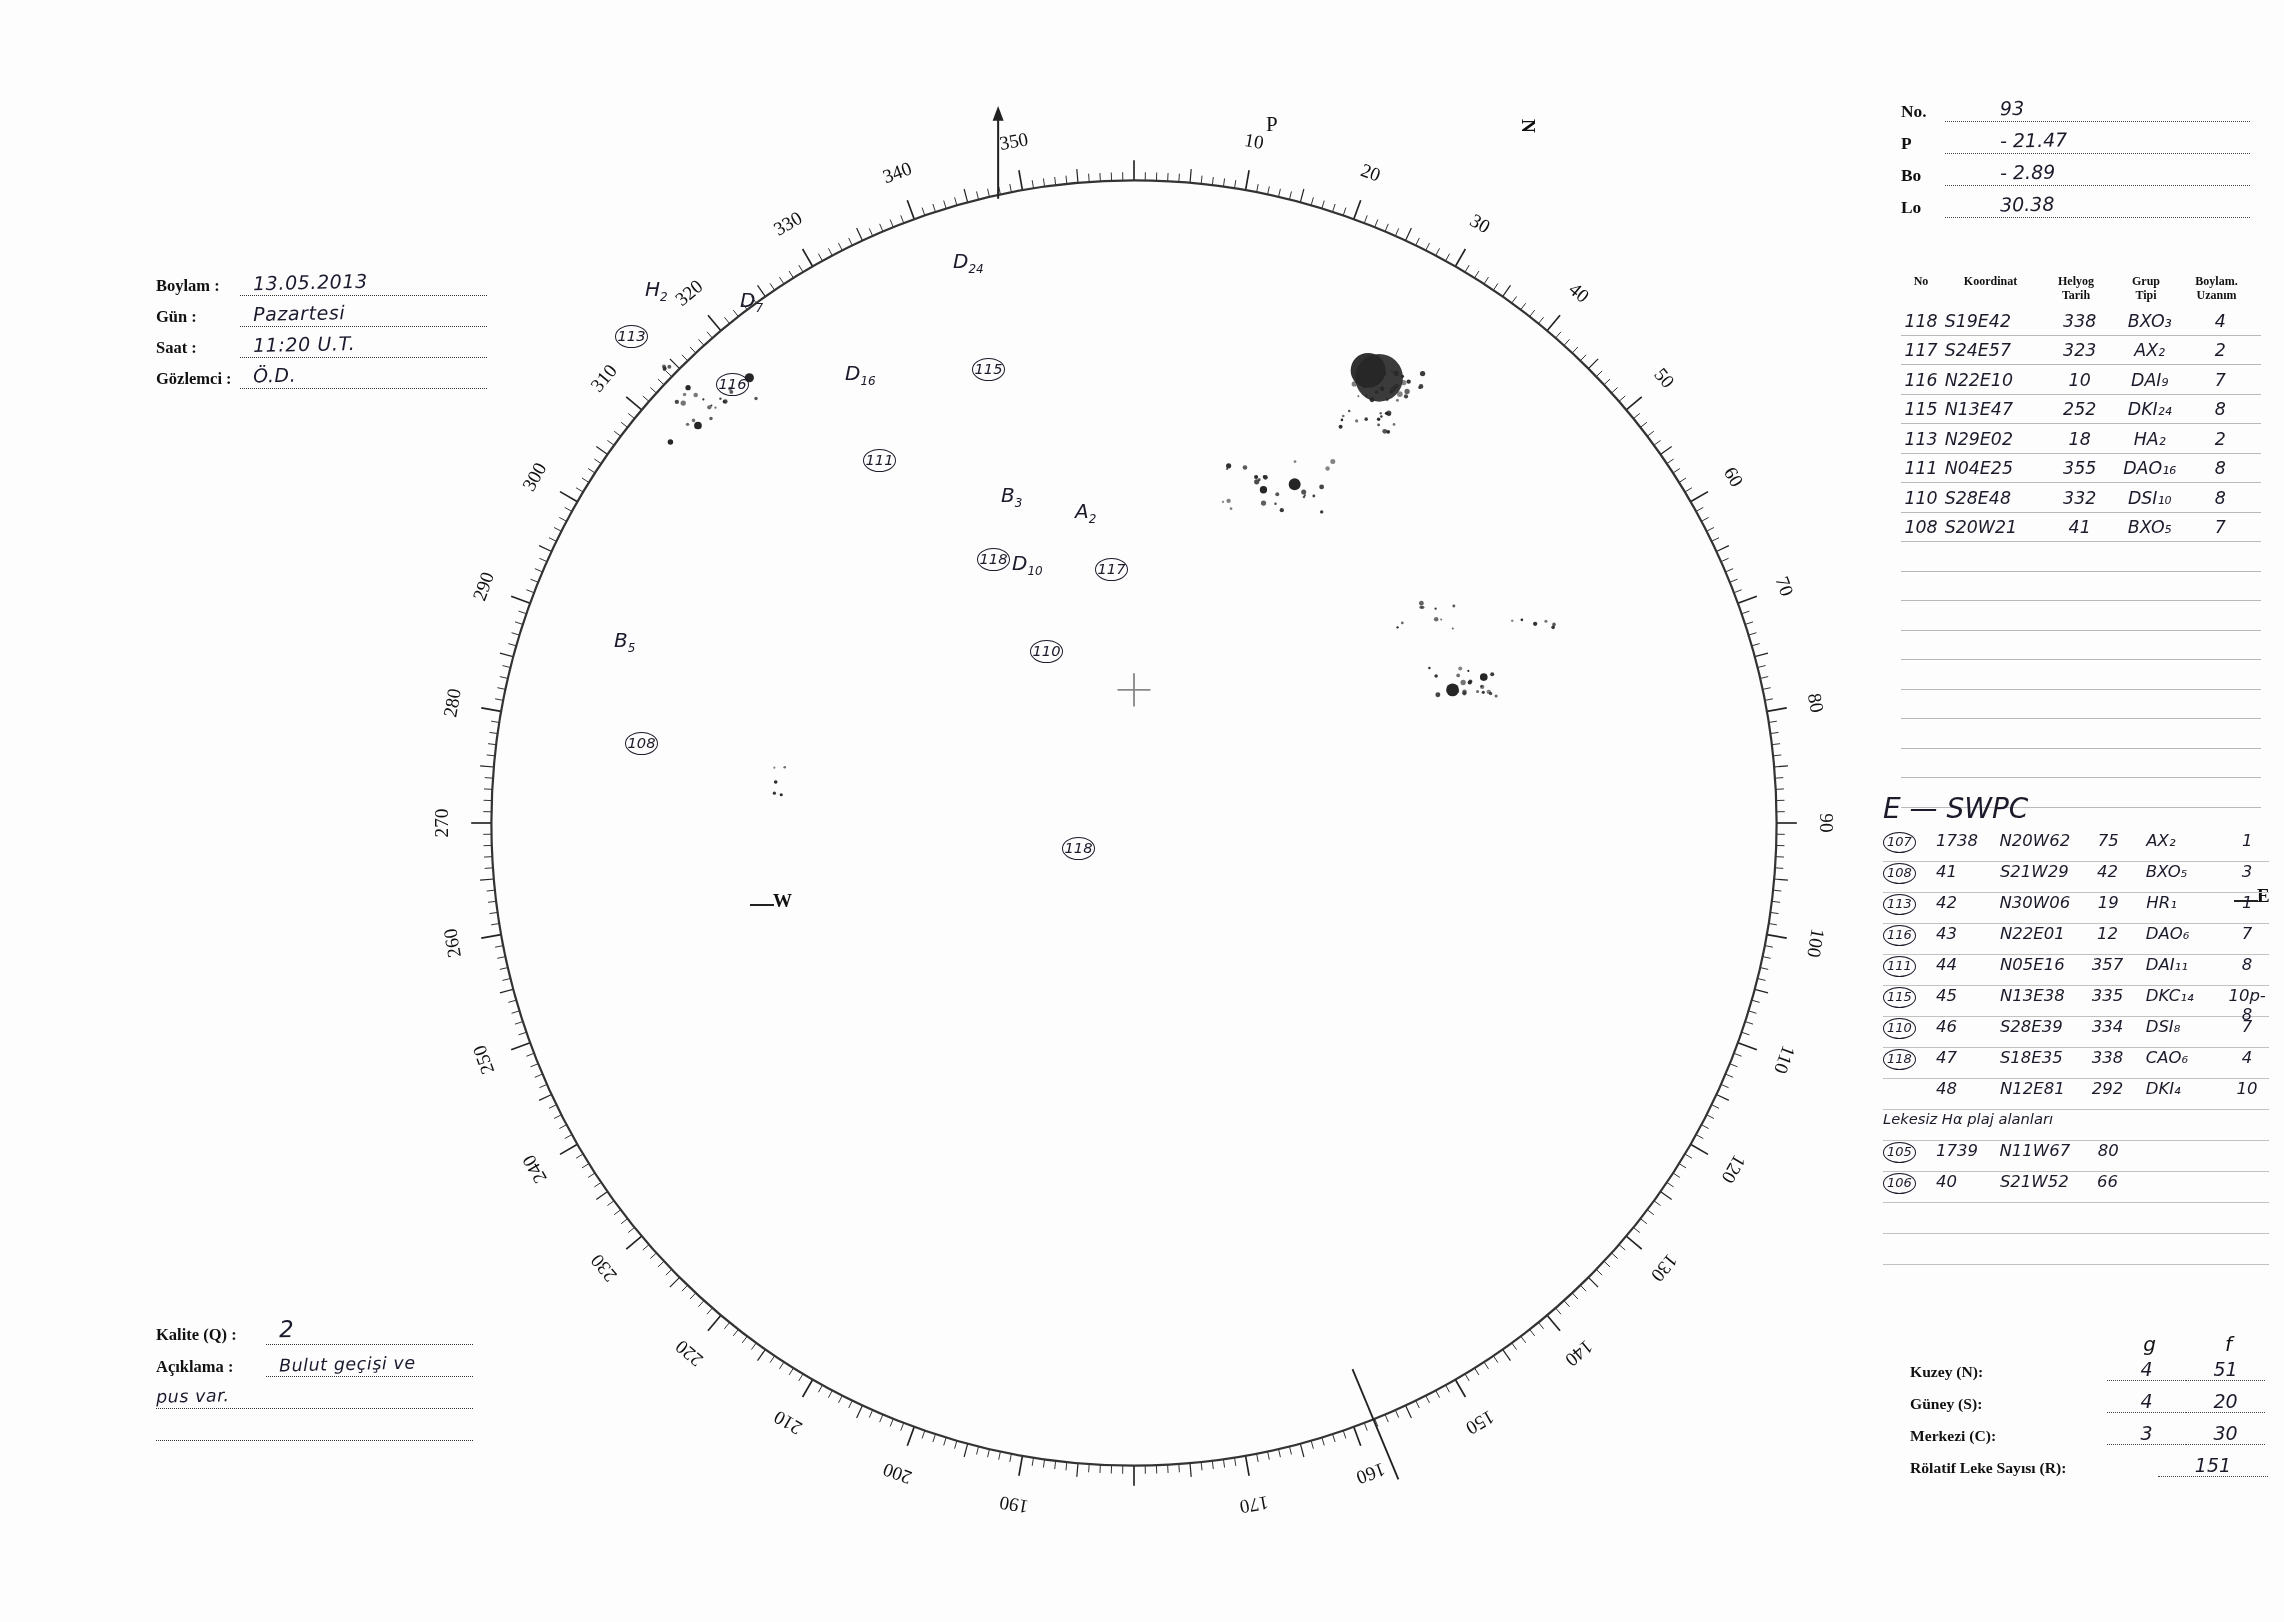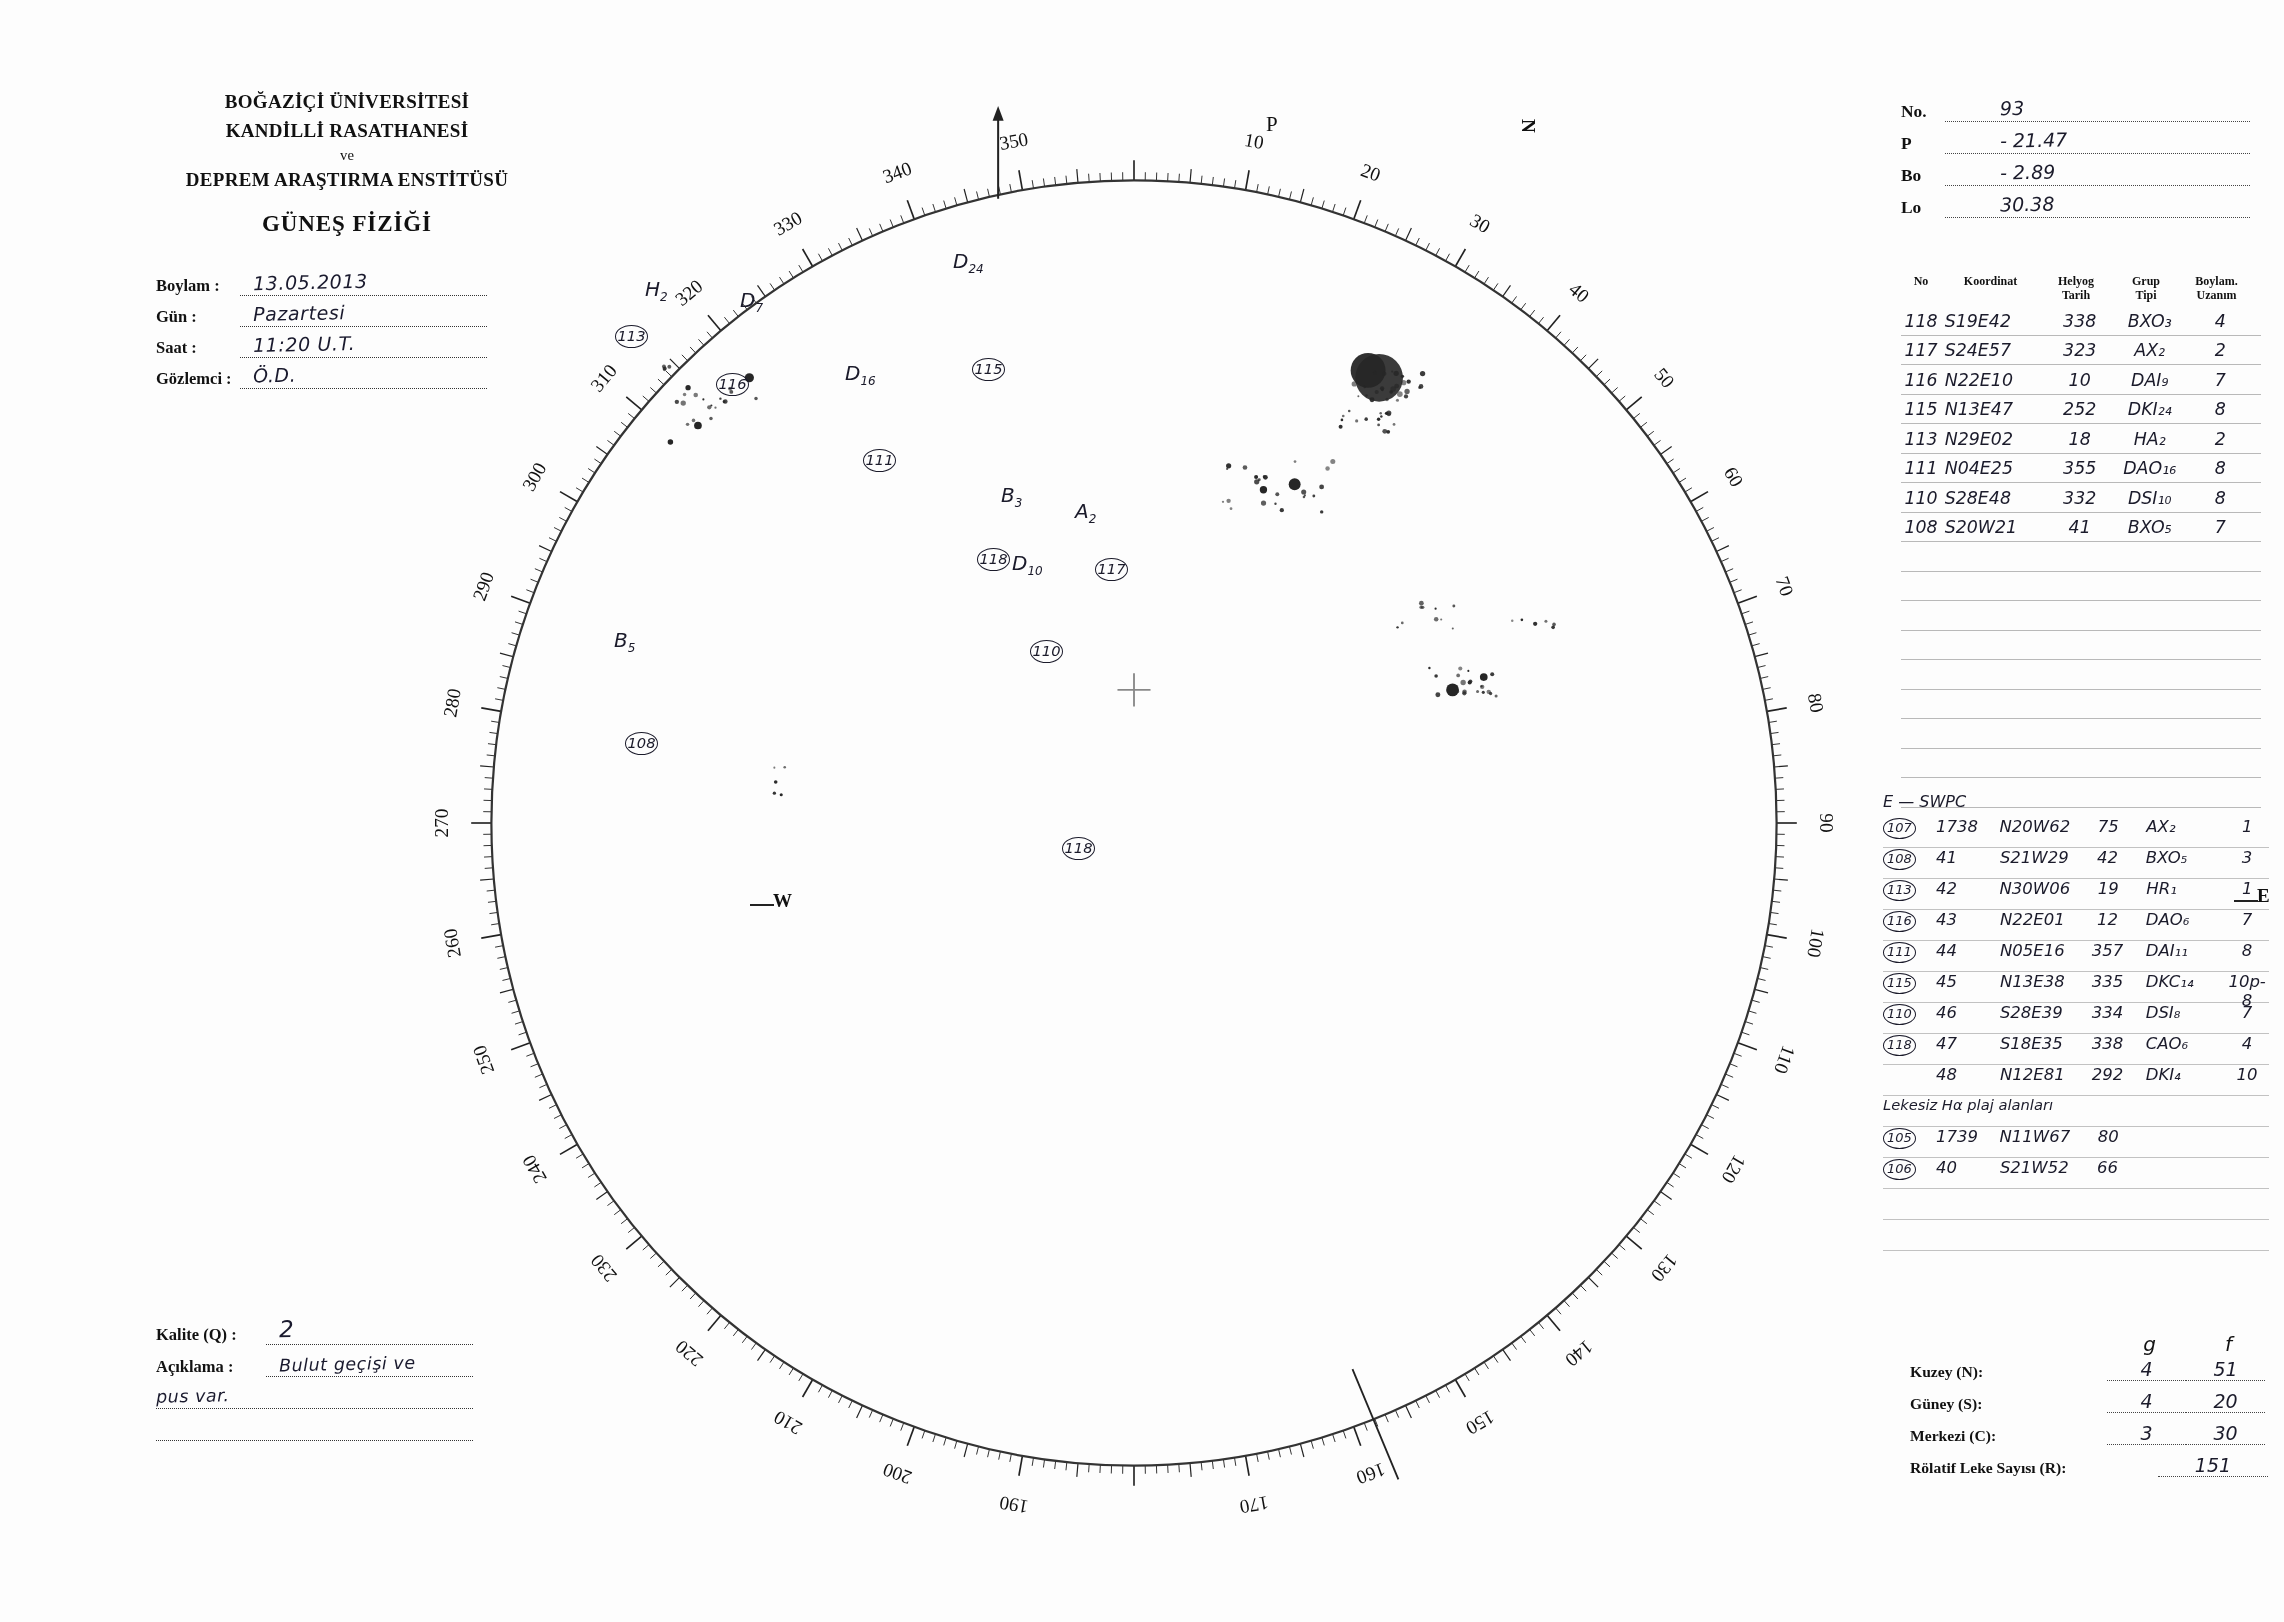--- a/index.html
+++ b/index.html
@@ -67,21 +67,21 @@
   .trow div{text-align:center;}
   .c-no{width:40px;}
   .c-ko{width:99px;text-align:left !important;padding-left:3.7px;}
   .c-hb{width:72px;}
   .c-gt{width:68px;}
   .c-bu{width:73px;}
   .emptyrow{height:28.5px;border-bottom:0.9px solid #b9b9b9;}
 
   
   .swpc{position:absolute;left:1883px;top:792px;width:386px;}
-  .swpc-title{font-family:"DejaVu Sans",sans-serif;font-style:italic;font-size:16px;color:#1b1b2b;margin-bottom:5.5px;}
+  .swpc-title{font-family:"DejaVu Sans",sans-serif;font-style:italic;font-size:28px;color:#1b1b2b;margin-bottom:5.5px;}
   .srow{display:flex;align-items:flex-start;font-family:"DejaVu Sans",sans-serif;font-style:italic;
         font-size:16.5px;color:#1b1b2b;height:30px;border-bottom:0.9px solid #c2c2c2;gap:20px;}
   .s-cir{width:40px;}
   .s-cir span{display:inline-block;border:1.2px solid #1b1b2b;border-radius:50%;width:31px;height:19px;line-height:18.4px;text-align:center;font-size:13px;}
   .s-n{width:53px;}
   .s-c{width:84px;}
   .s-b{width:44px;text-align:center;}
   .s-t{width:72px;}
   .s-u{width:53px;text-align:center;}
   .snote{font-family:"DejaVu Sans",sans-serif;font-style:italic;font-size:14.7px;color:#1b1b2b;}
@@ -100,27 +100,20 @@
   .crow-r{display:flex;align-items:flex-end;margin-bottom:9.2px;}
   .clab-r{width:248px;font-weight:bold;font-size:15.6px;}
   .cval-r{flex:1;border-bottom:0.9px dotted #444;height:22px;text-align:center;font-family:"DejaVu Sans",sans-serif;
           font-style:italic;font-size:19px;color:#1b1b2b;}
 </style>
 </head>
 <body>
 
 <div class="sheet">
 
-  <div class="org">
-    <div class="l1">BOĞAZİÇİ ÜNİVERSİTESİ</div>
-    <div class="l2">KANDİLLİ RASATHANESİ</div>
-    <div class="ve">ve</div>
-    <div class="l3">DEPREM ARAŞTIRMA ENSTİTÜSÜ</div>
-    <div class="title">GÜNEŞ FİZİĞİ</div>
-  </div>
 
   <div class="form">
     <div class="frow">
       <div class="flabel">Boylam :</div>
       <div class="fdots">
         <span class="hand">13.05.2013</span>
       </div>
     </div>
     <div class="frow">
       <div class="flabel">Gün :</div>

